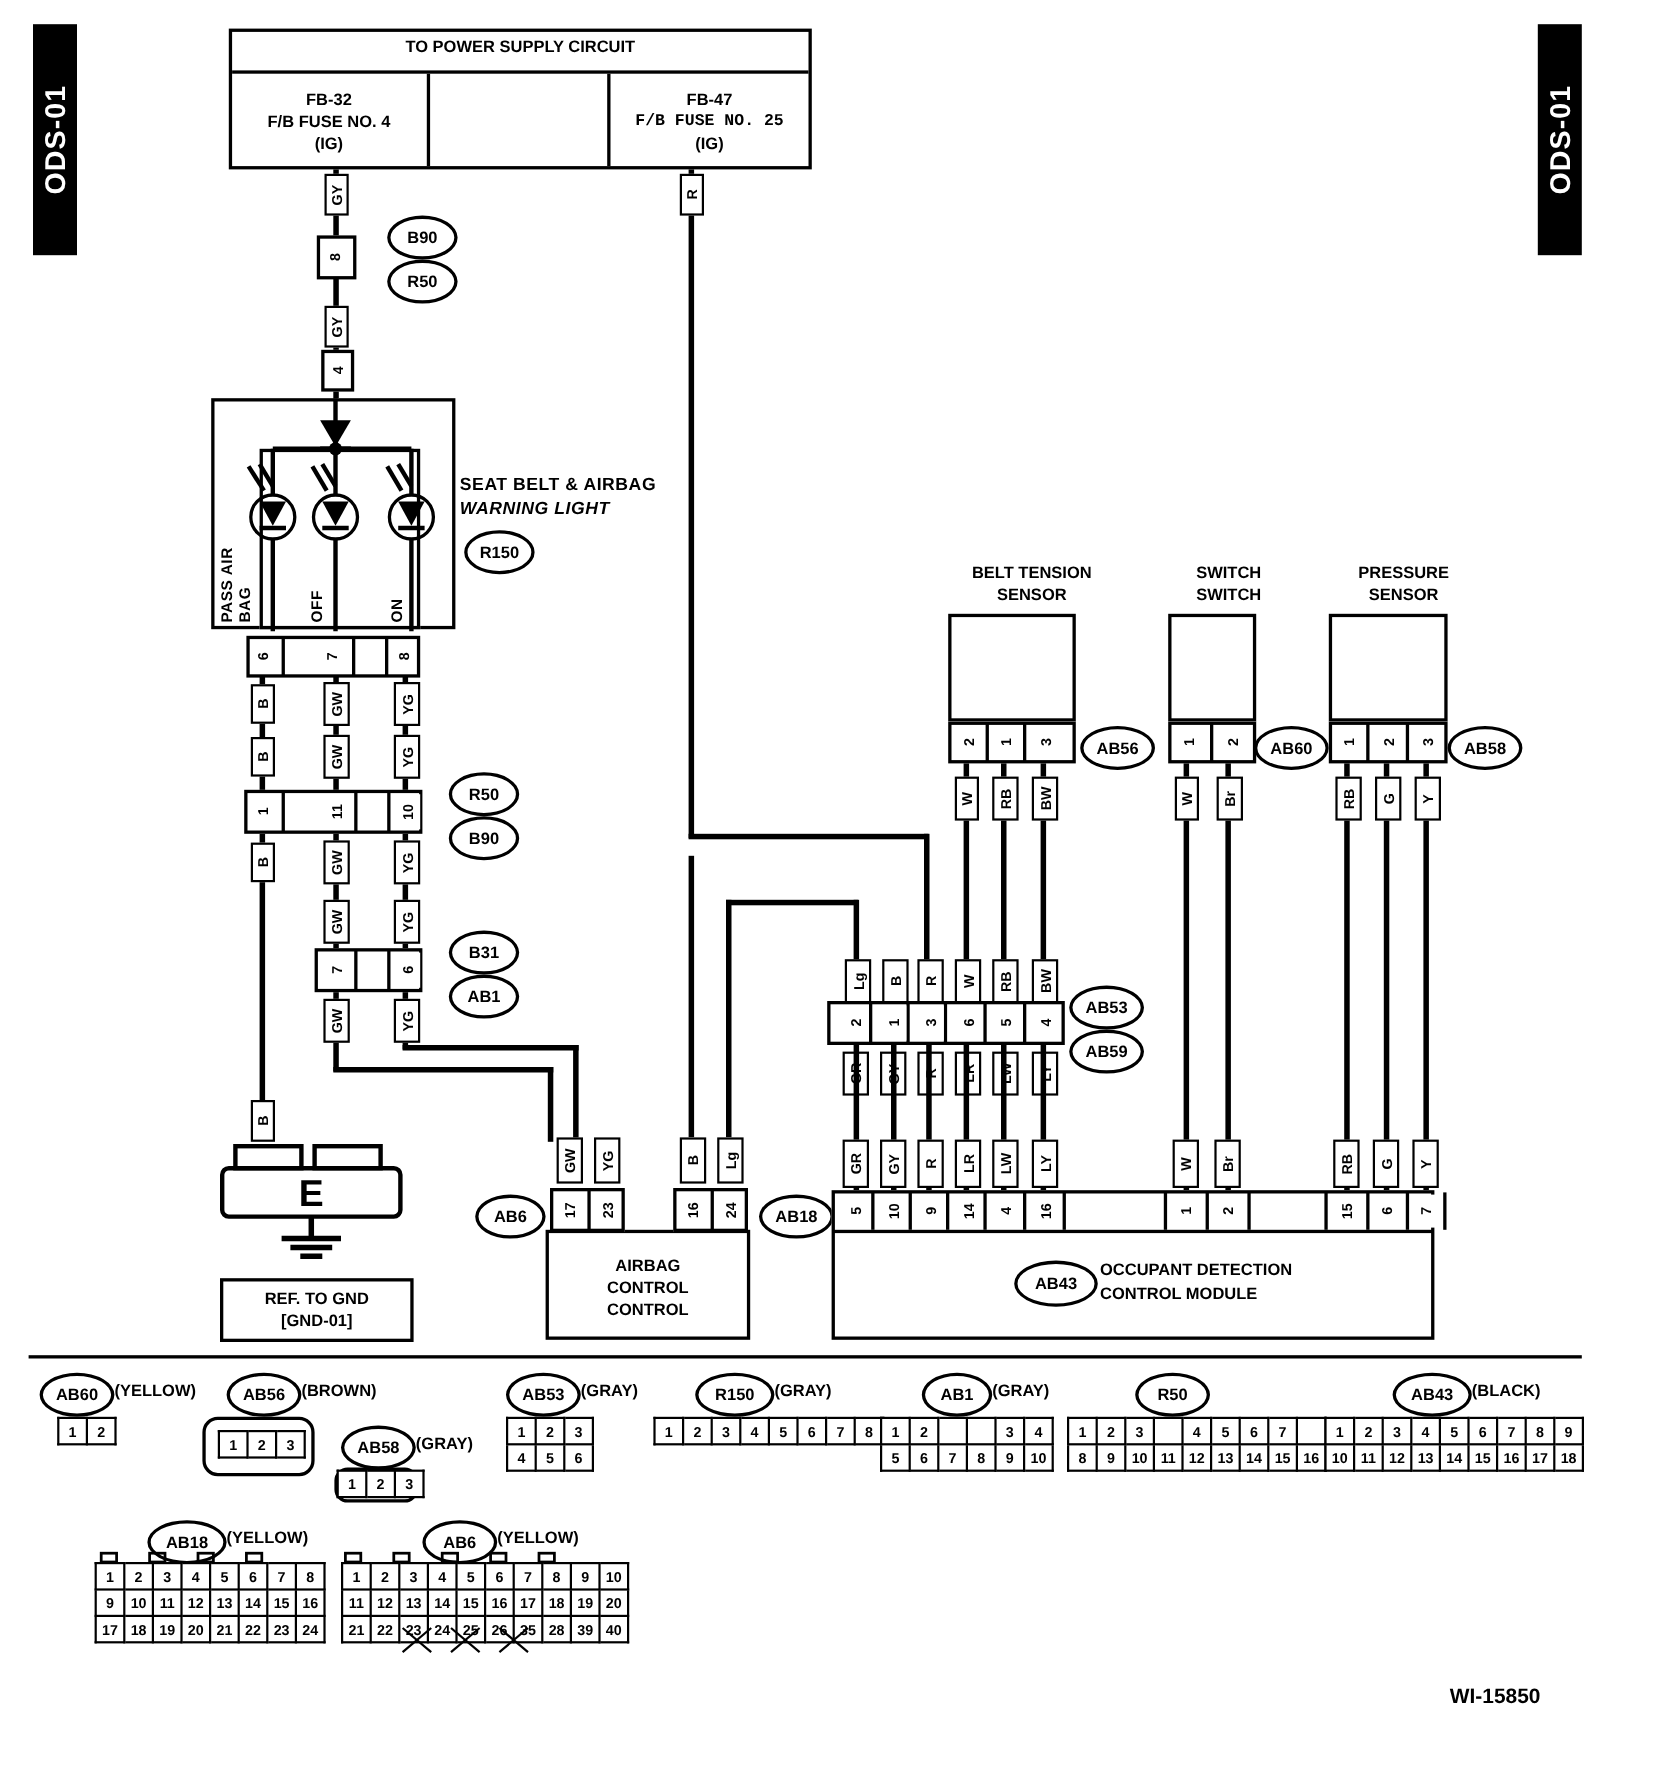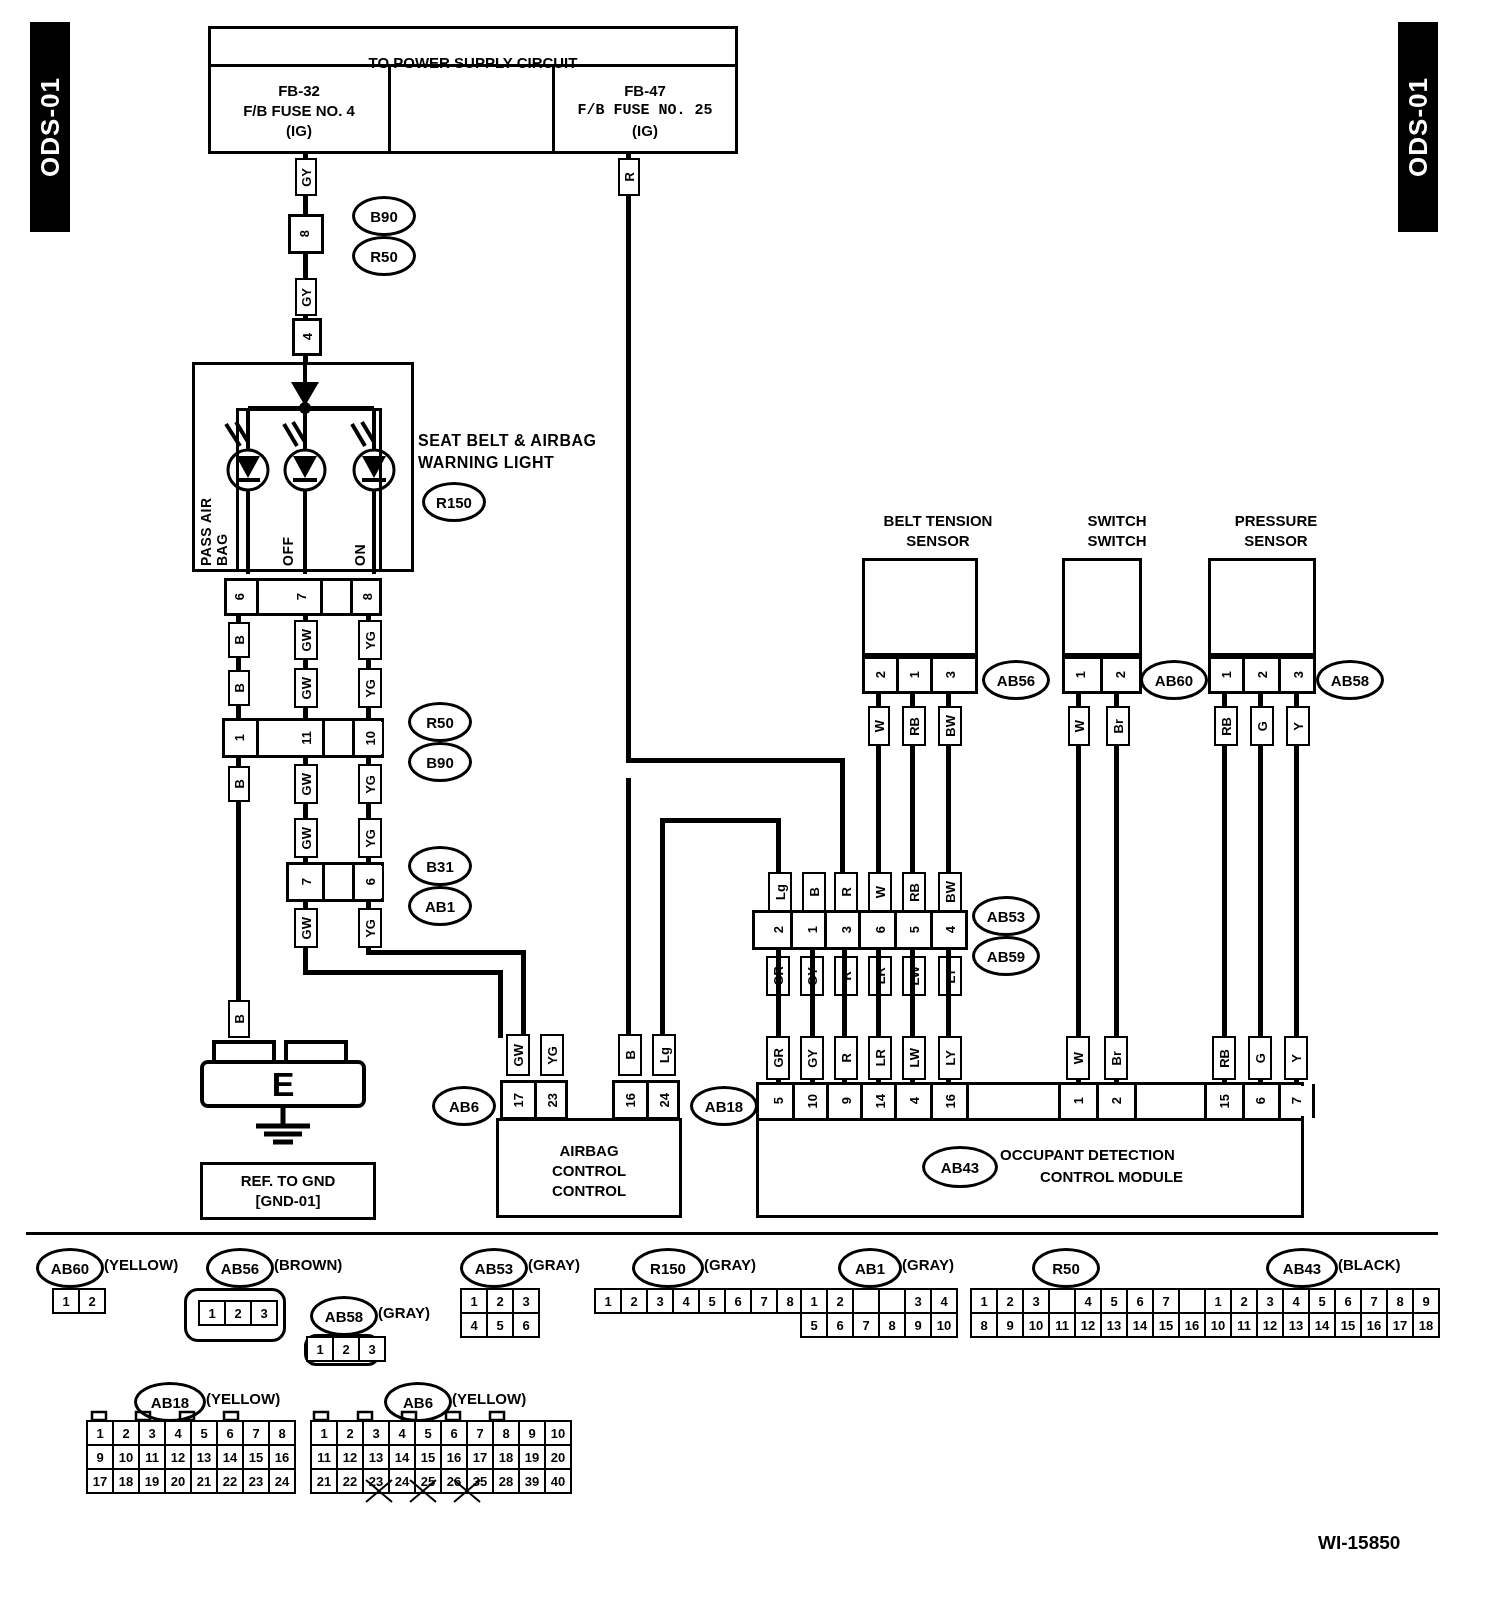--- a/index.html
+++ b/index.html
@@ -36,21 +36,21 @@
   <span>ODS-01</span>
 </div>
 <div class="sidetab" style="left:1398px;top:22px;width:40px;height:210px;">
   <span>ODS-01</span>
 </div>
 
 <div class="bx" style="left:208px;top:26px;width:530px;height:128px;"></div>
 <div class="ln" style="left:211px;top:64px;width:524px;height:3px;"></div>
 <div class="ln" style="left:388px;top:67px;width:3px;height:84px;"></div>
 <div class="ln" style="left:552px;top:67px;width:3px;height:84px;"></div>
-<div class="hdr ctr" style="left:210px;top:50px;width:526px;height:26px;">TO POWER SUPPLY CIRCUIT</div>
+<div class="hdr ctr" style="left:210px;top:30px;width:526px;height:26px;">TO POWER SUPPLY CIRCUIT</div>
 <div class="hdr" style="left:212px;top:82px;width:174px;">FB-32</div>
 <div class="hdr" style="left:212px;top:102px;width:174px;">F/B FUSE NO. 4</div>
 <div class="hdr" style="left:212px;top:122px;width:174px;">(IG)</div>
 <div class="hdr" style="left:556px;top:82px;width:178px;">FB-47</div>
 <div class="hdr" style="left:556px;top:102px;width:178px;font-family:Liberation Mono, monospace;">F/B FUSE NO. 25</div>
 <div class="hdr" style="left:556px;top:122px;width:178px;">(IG)</div>
 
 <div class="ln" style="left:303px;top:154px;width:5px;height:70px;"></div>
 <div class="wlabel" style="left:295px;top:158px;width:22px;height:38px;">
     <span>GY</span>
@@ -111,21 +111,21 @@
       <line x1="101" y1="60" x2="113" y2="80"></line>
     <line x1="160" y1="62" x2="173" y2="84"></line>
       <line x1="170" y1="60" x2="182" y2="80"></line>
   </g>
 </svg>
 <div class="lbl vert" style="left:198px;top:480px;font-size:14px;height:86px;">PASS AIR BAG</div>
 <div class="lbl vert" style="left:280px;top:520px;font-size:14px;height:46px;">OFF</div>
 <div class="lbl vert" style="left:352px;top:522px;font-size:14px;height:44px;">ON</div>
 
 <div class="lbl" style="left:418px;top:432px;font-size:16px;">SEAT BELT &amp; AIRBAG</div>
-<div class="lbl" style="left:418px;top:454px;font-size:16px;">WARNING LIGHT</div>
+<div class="lbl" style="left:418px;top:454px;font-size:16px;font-style:italic;">WARNING LIGHT</div>
 <div class="oval" style="left:422px;top:482px;width:58px;height:34px;">
     <span>R150</span>
   </div>
 
 <div class="bx" style="left:224px;top:578px;width:158px;height:38px;"></div>
 <div class="ln" style="left:256px;top:580px;width:3px;height:34px;"></div>
 <div class="ln" style="left:320px;top:580px;width:3px;height:34px;"></div>
 <div class="ln" style="left:350px;top:580px;width:3px;height:34px;"></div>
 <div class="wlabel" style="left:228px;top:582px;width:22px;height:30px;border:none;">
     <span>6</span>
@@ -539,21 +539,21 @@
     <span>G</span>
   </div>
 <div class="wlabel" style="left:1284px;top:1036px;width:24px;height:44px;">
     <span>Y</span>
   </div>
 
 <div class="oval" style="left:922px;top:1146px;width:70px;height:36px;">
     <span>AB43</span>
   </div>
 <div class="hdr" style="left:1000px;top:1146px;width:240px;text-align:left;">OCCUPANT DETECTION</div>
-<div class="hdr" style="left:1000px;top:1168px;width:240px;text-align:left;margin-left:40px;">CONTROL MODULE</div>
+<div class="hdr" style="left:1000px;top:1168px;width:240px;text-align:left;">CONTROL MODULE</div>
 
 <div class="sep" style="left:26px;top:1232px;width:1412px;"></div>
 
 <div class="oval" style="left:36px;top:1248px;width:62px;height:34px;">
     <span>AB60</span>
   </div>
 <div class="legtitle" style="left:104px;top:1256px;">(YELLOW)</div>
 <table class="grid" style="left:52px;top:1288px;">
   <tbody>
       <tr>

